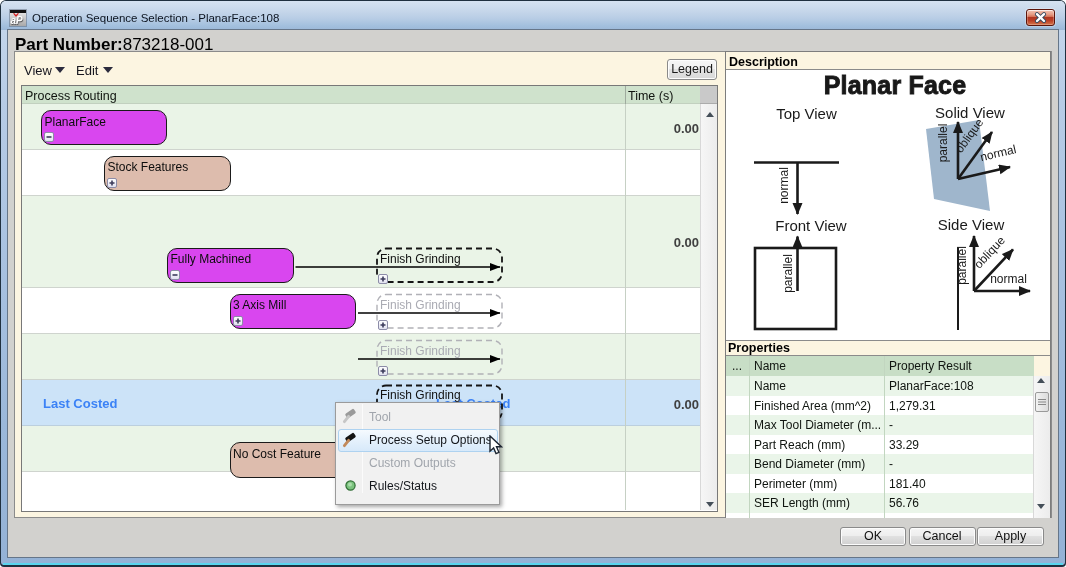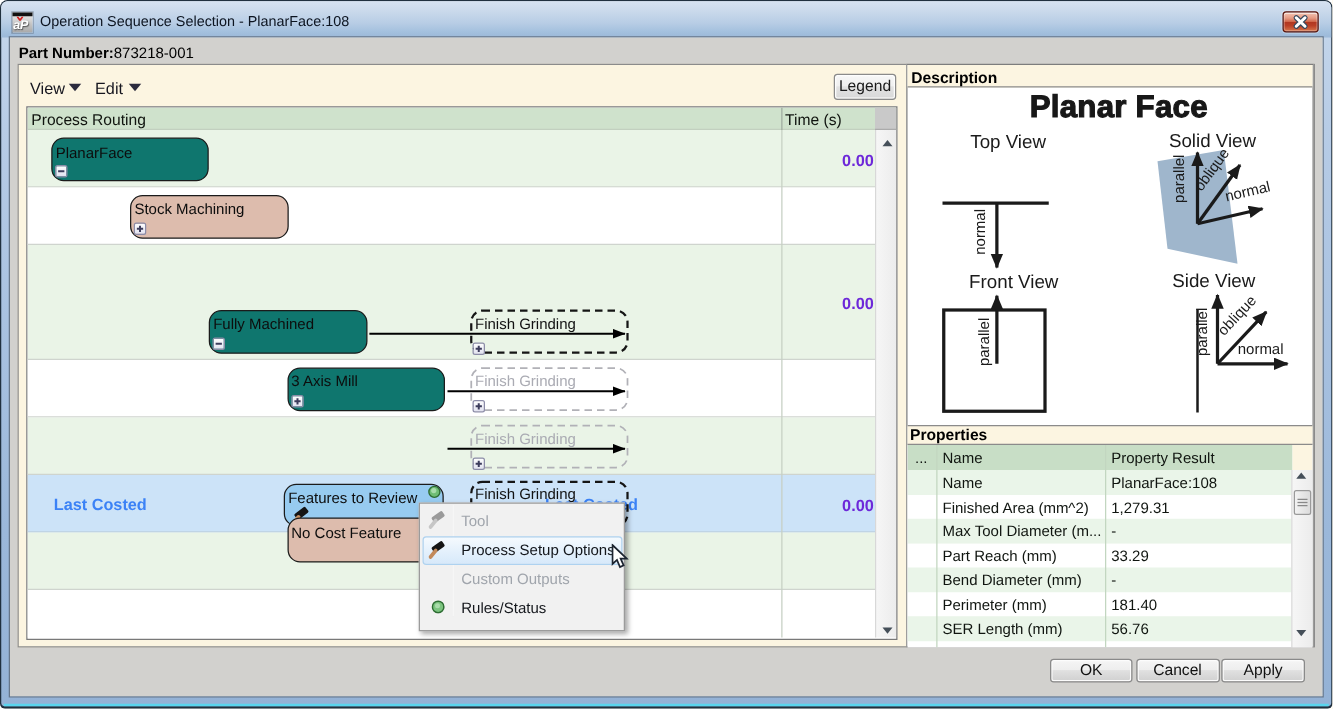--- a/index.html
+++ b/index.html
@@ -19,21 +19,21 @@
 #title { left:32px; top:12px; font-size:11.5px; color:#0c1420; }
 #apicon { left:10px; top:10px; width:16px; height:16px; background:linear-gradient(180deg,#ededed 0%,#cfcfcf 45%,#a9a9a9 100%); box-shadow:0 0 0 1px rgba(70,80,95,.4); }
 #apbar { left:10px; top:10px; width:16px; height:2.5px; background:#111; }
 #apred { left:13px; top:13.2px; width:6px; height:3.4px; background:#d41f1f; clip-path:polygon(0 0,25% 0,50% 55%,75% 0,100% 0,60% 100%,40% 100%); }
 #aptxt { left:10.5px; top:14.5px; width:16px; font-size:10px; font-weight:bold; font-style:italic; color:#fff; text-shadow:0.5px 1px 1px #4a4a4a; letter-spacing:0px; }
 #closebtn { left:1026px; top:9px; width:29px; height:17px; border-radius:3px; border:1px solid #5c150a;
   background:linear-gradient(180deg,#f4c6b5 0%,#e59a83 30%,#d0664a 49%,#b03621 50%,#ba3f26 70%,#d6764c 100%);
   box-shadow:inset 0 1px 0 rgba(255,255,255,.6), inset 0 0 0 1px rgba(255,255,255,.25), 0 0 0 1px rgba(255,255,255,.25); }
 
 
-#partnum { left:15px; top:35px; font-size:12px; color:#000; }
+#partnum { left:15px; top:35px; font-size:17px; color:#000; }
 
 
 #cream { left:14px; top:51px; width:1038px; height:467px; background:#fcf5e1; border:1px solid #8b8b8b; }
 
 
 .menutext { font-size:13px; color:#16161f; }
 .dtri { width:0; height:0; border-left:5px solid transparent; border-right:5px solid transparent; border-top:6px solid #2b2b3d; }
 #legendbtn { left:667px; top:59px; width:50px; height:21px; border-radius:3px; border:1px solid #8a8a8a;
   background:linear-gradient(180deg,#f6f6f6 0%,#f0f0f0 45%,#e2e2e2 50%,#d8d8d8 100%);
   box-shadow:0 0 0 1px #fdfdfd inset; font-size:12.5px; color:#1a1a1a; text-align:center; line-height:19px; }
@@ -43,32 +43,32 @@
 
 .lrow { left:0; width:678px; }
 #lhdr { top:0; height:18px; background:#cfe2cc; border-bottom:1px solid #c2d0bf; width:695px; }
 #lhdrg { left:678px; top:0; width:17px; height:18px; background:#c9c9c9; border-bottom:1px solid #ababab; }
 .hdrtxt { font-size:12.5px; color:#10140f; top:2.5px; }
 .r-green { background:#eaf4e7; }
 .r-white { background:#ffffff; }
 .r-blue { background:#cce3f8; }
 .lsep { border-bottom:1px solid #cfd4ce; }
 #colsep { left:603px; top:18px; width:1px; height:406px; background:#c6d0c4; }
-.timeval { font-size:13px; font-weight:bold; color:#6d28d9; width:60px; text-align:right; }
+.timeval { font-size:13px; font-weight:bold; color:#404040; width:60px; text-align:right; }
 .wmark { font-size:13px; font-weight:bold; color:#3b82f6; }
 
 
 .sbtrack { background:linear-gradient(90deg,#f6f6f6,#ececec); }
 .uparr { width:0; height:0; border-left:4px solid transparent; border-right:4px solid transparent; border-bottom:5px solid #454f59; }
 .dnarr { width:0; height:0; border-left:4px solid transparent; border-right:4px solid transparent; border-top:5px solid #454f59; }
 
 
 .node { position:absolute; border:1.8px solid #1b1b1b; border-radius:10px; }
 .node .nlab { position:absolute; left:2.5px; top:3.5px; font-size:12px; color:#0d0d0d; white-space:nowrap; }
-.n-cream { background:#0f766e; }
+.n-cream { background:#d946ef; }
 .n-pink { background:#ddbcad; }
 .n-blue { background:#97cbf0; }
 .dlab { position:absolute; font-size:12px; white-space:nowrap; }
 .pmicon { position:absolute; width:10px; height:10px; border-radius:2px; border:1px solid #8c8ca8; background:linear-gradient(180deg,#fdfdfe,#e2e2f0); }
 .pmicon svg { position:absolute; left:0; top:0; }
 
 
 #rpanel { left:725px; top:51px; width:326px; height:467px; border:1px solid #7d7d7d; background:#ffffff; }
 #desclab { left:729px; top:55px; font-size:12.5px; font-weight:bold; color:#000; }
 #descstrip { left:726px; top:52px; width:324px; height:17.5px; background:#fcf5e1; border-bottom:1px solid #8b8b8b; }
@@ -196,21 +196,21 @@
 
   <div class="node n-cream" style="left:19px;top:24px;width:126px;height:34.5px;">
       <span class="nlab">PlanarFace</span>
     <div class="pmicon" style="left:2px;bottom:2px;">
         <svg width="8" height="8">
           <path d="M1.5 4 H6.5" stroke="#3c3c5c" stroke-width="1.6"></path>
         </svg>
       </div>
     </div>
   <div class="node n-pink" style="left:82px;top:69.5px;width:127px;height:35.5px;">
-      <span class="nlab">Stock Machining</span>
+      <span class="nlab">Stock Features</span>
     <div class="pmicon" style="left:2px;bottom:2px;">
         <svg width="8" height="8">
           <path d="M4 1.5 V6.5 M1.5 4 H6.5" stroke="#3c3c5c" stroke-width="1.6"></path>
         </svg>
       </div>
     </div>
   <div class="node n-cream" style="left:145px;top:161.5px;width:126.5px;height:35.5px;">
       <span class="nlab">Fully Machined</span>
     <div class="pmicon" style="left:2px;bottom:2px;">
         <svg width="8" height="8">
@@ -219,32 +219,21 @@
       </div>
     </div>
   <div class="node n-cream" style="left:207.5px;top:207.5px;width:126.5px;height:35.5px;">
       <span class="nlab">3 Axis Mill</span>
     <div class="pmicon" style="left:2px;bottom:2px;">
         <svg width="8" height="8">
           <path d="M4 1.5 V6.5 M1.5 4 H6.5" stroke="#3c3c5c" stroke-width="1.6"></path>
         </svg>
       </div>
     </div>
-  <div class="node n-blue" style="left:205px;top:300.5px;width:128px;height:34px;">
-      <span class="nlab">Features to Review</span>
-    <svg width="11" height="11" style="position:absolute;right:1px;top:0.5px">
-        <circle cx="5.5" cy="5.5" r="4.4" fill="#6fbd74" stroke="#2e6d33" stroke-width="1.1"></circle>
-        <circle cx="5" cy="4.4" r="2.1" fill="#a8dcaa"></circle>
-      </svg>
-    <svg width="18" height="17" style="position:absolute;left:3px;bottom:-2px">
-      <rect x="4.6" y="2.9" width="11" height="5.6" rx="1.2" fill="#141414" transform="rotate(-38 10 5.6)"></rect>
-      <line x1="7.8" y1="8.6" x2="3.4" y2="14" stroke="#c89061" stroke-width="3.2" stroke-linecap="round"></line>
-    </svg>
-    </div>
-  <div class="node n-pink" style="left:207.5px;top:328px;width:126.5px;height:35.5px;text-align:center;">
+  <div class="node n-pink" style="left:207.5px;top:356px;width:126.5px;height:35.5px;text-align:center;">
       <span class="nlab">No Cost Feature</span>
     </div>
 
   <div class="abs sbtrack" style="left:678px;top:18px;width:17px;height:406px;border-left:1px solid #d8d8d8;"></div>
   <div class="abs uparr" style="left:684px;top:25.5px;"></div>
   <div class="abs dnarr" style="left:684px;top:415.5px;"></div>
 </div>
 
 <div id="rpanel" class="abs"></div>
 <div id="descstrip" class="abs"></div>

